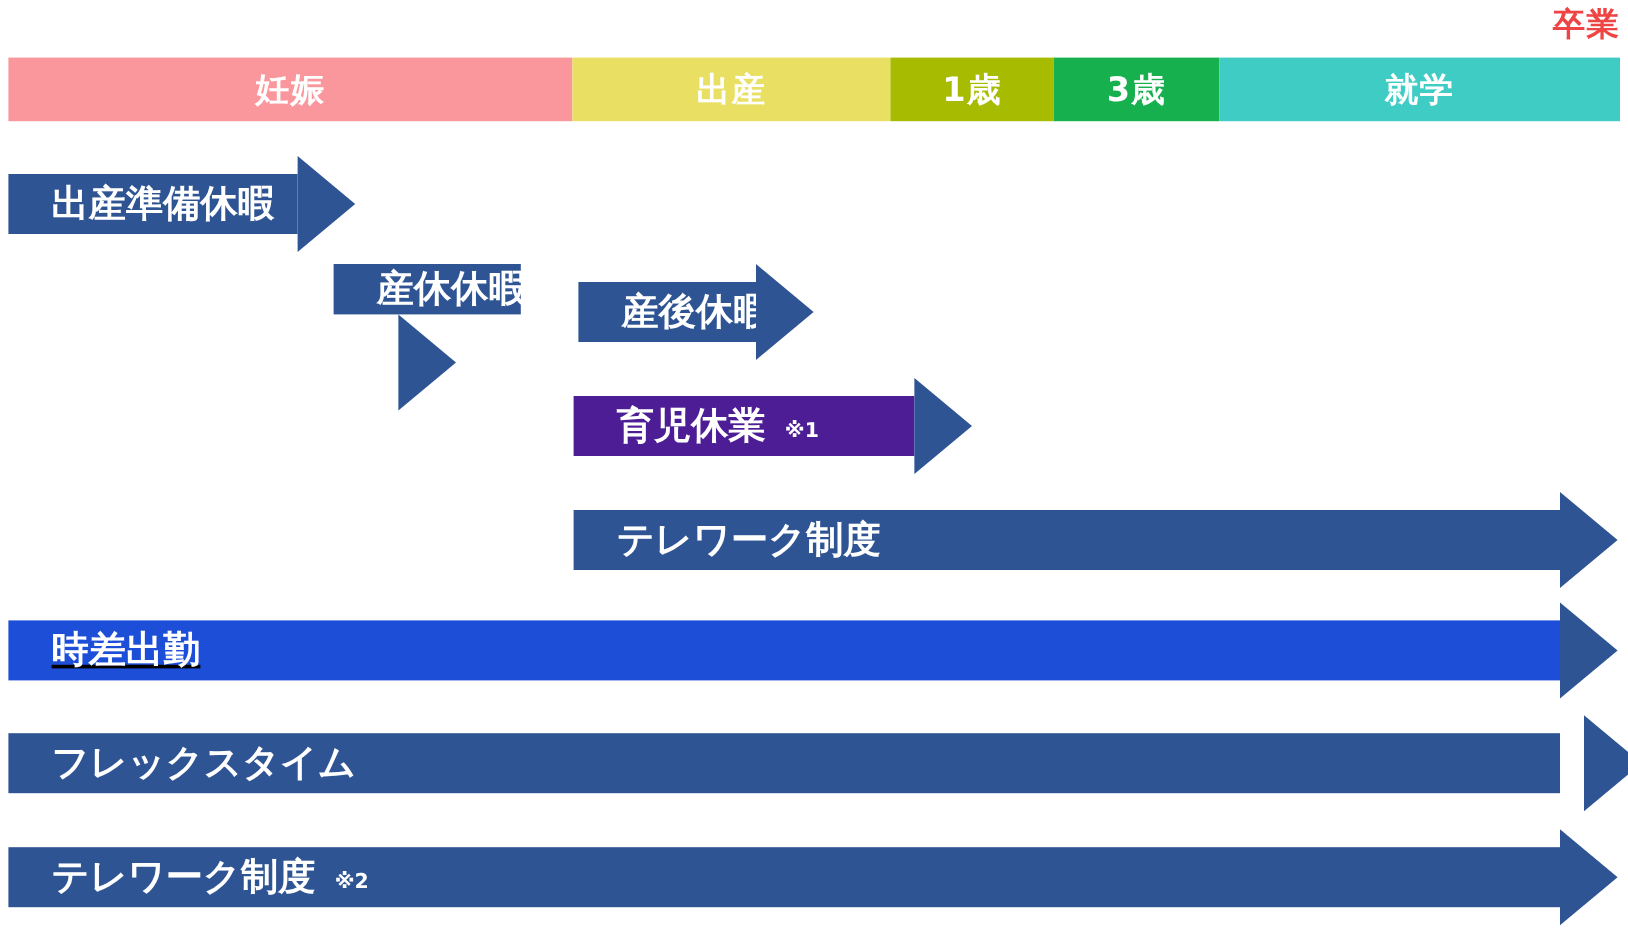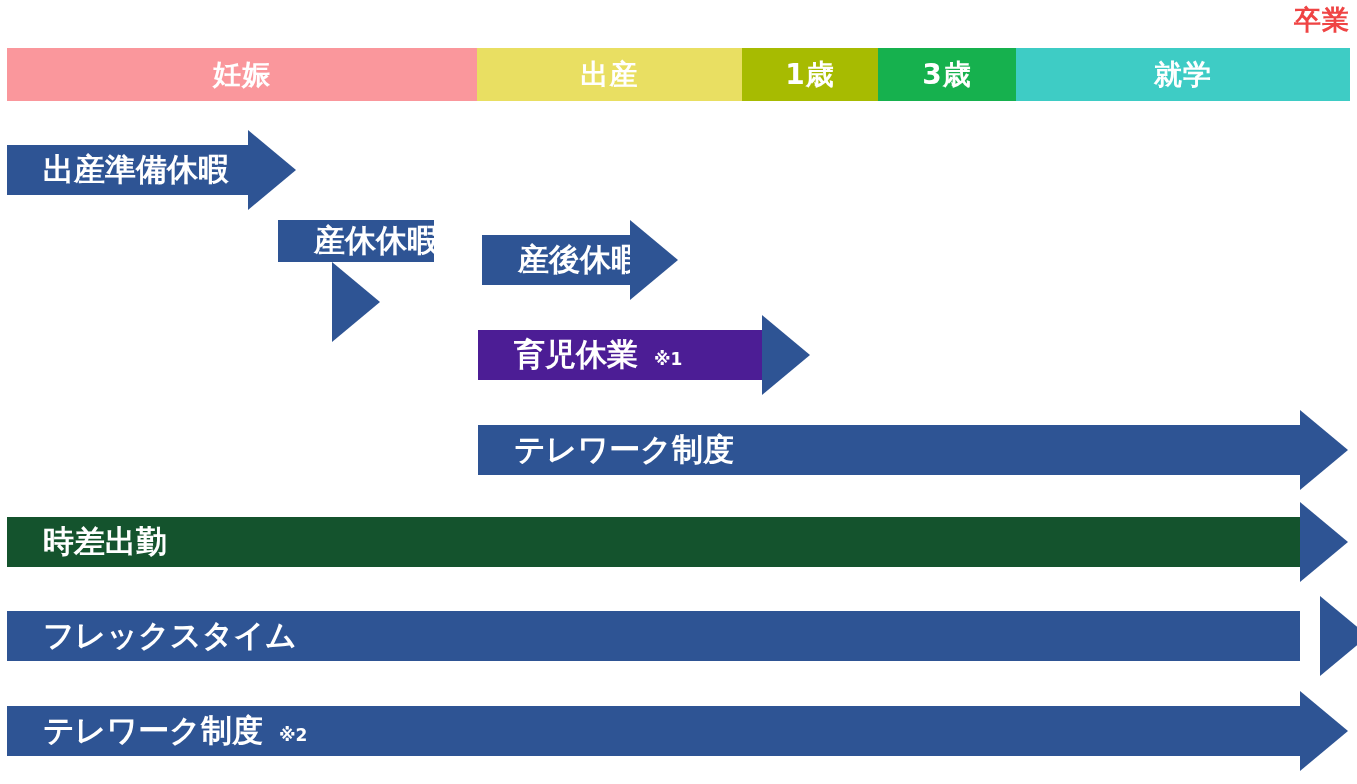--- a/index.html
+++ b/index.html
@@ -109,21 +109,21 @@
         </div>
         <div class="head" style="border-left: 48px solid rgb(46, 84, 148);"></div>
       </div>
       <div class="arrow" style="left: 478px; top: 410px;">
         <div class="body" style="width: 822px; background: rgb(46, 84, 148);">
           <span class="label">テレワーク制度</span>
         </div>
         <div class="head" style="border-left: 48px solid rgb(46, 84, 148);"></div>
       </div>
       <div class="arrow" style="left: 7px; top: 502px;">
-        <div class="body" style="width: 1293px; background: #14532d;">
+        <div class="body" style="width: 1293px; background: #1d4ed8; text-decoration: underline;">
           <span class="label">時差出勤</span>
         </div>
         <div class="head" style="border-left: 48px solid rgb(46, 84, 148);"></div>
       </div>
       <div class="arrow" style="left: 7px; top: 596px; gap: 20px;">
         <div class="body" style="width: 1293px; background: rgb(46, 84, 148);">
           <span class="label">フレックスタイム</span>
         </div>
         <div class="head" style="border-left: 48px solid rgb(46, 84, 148);"></div>
       </div>

